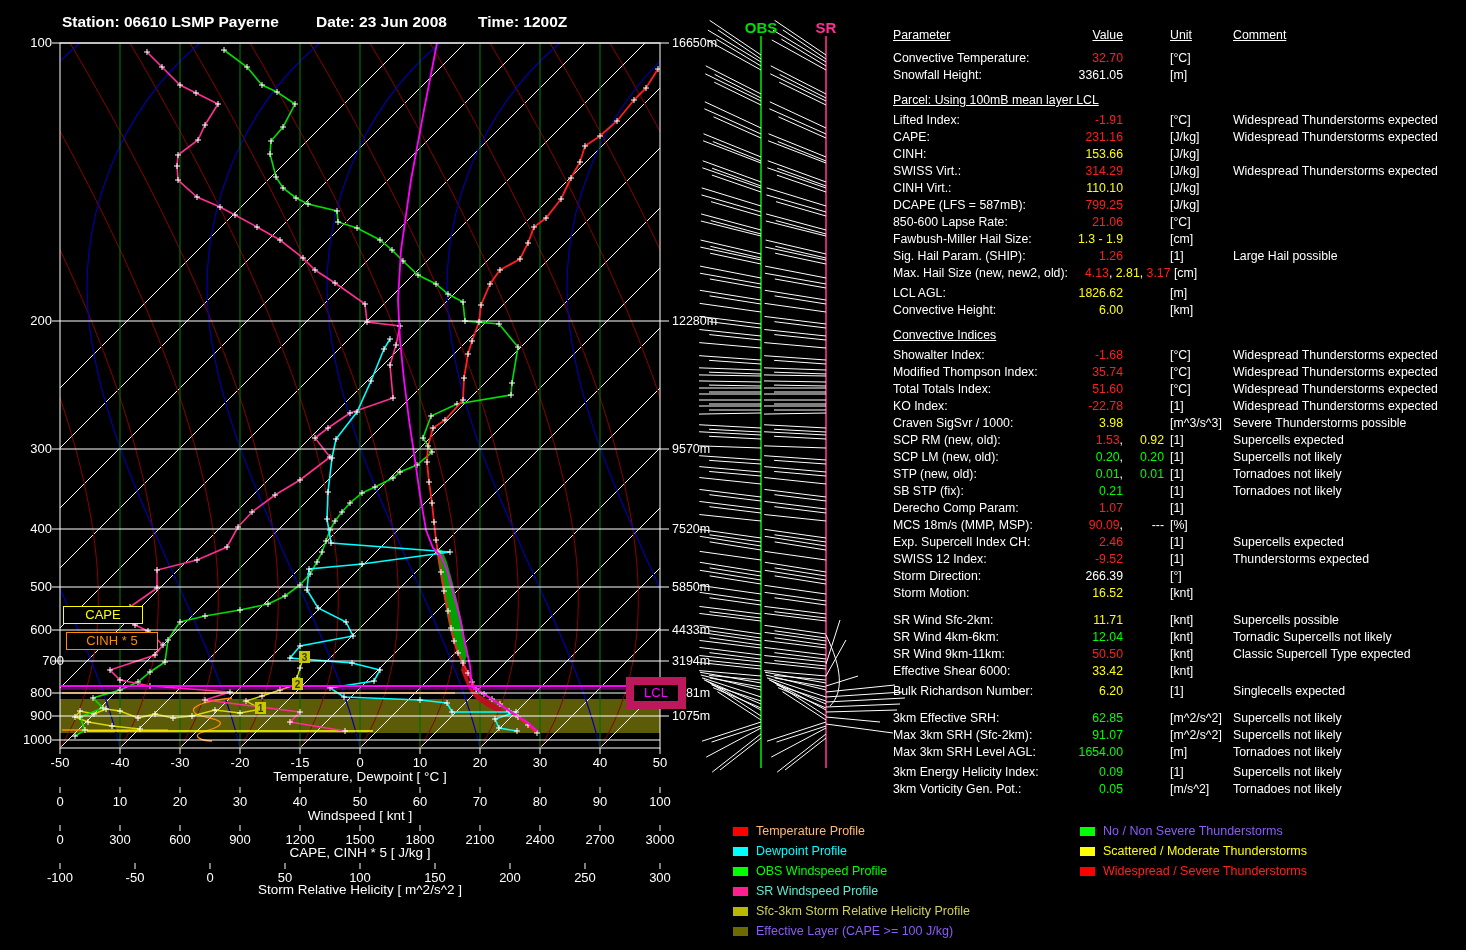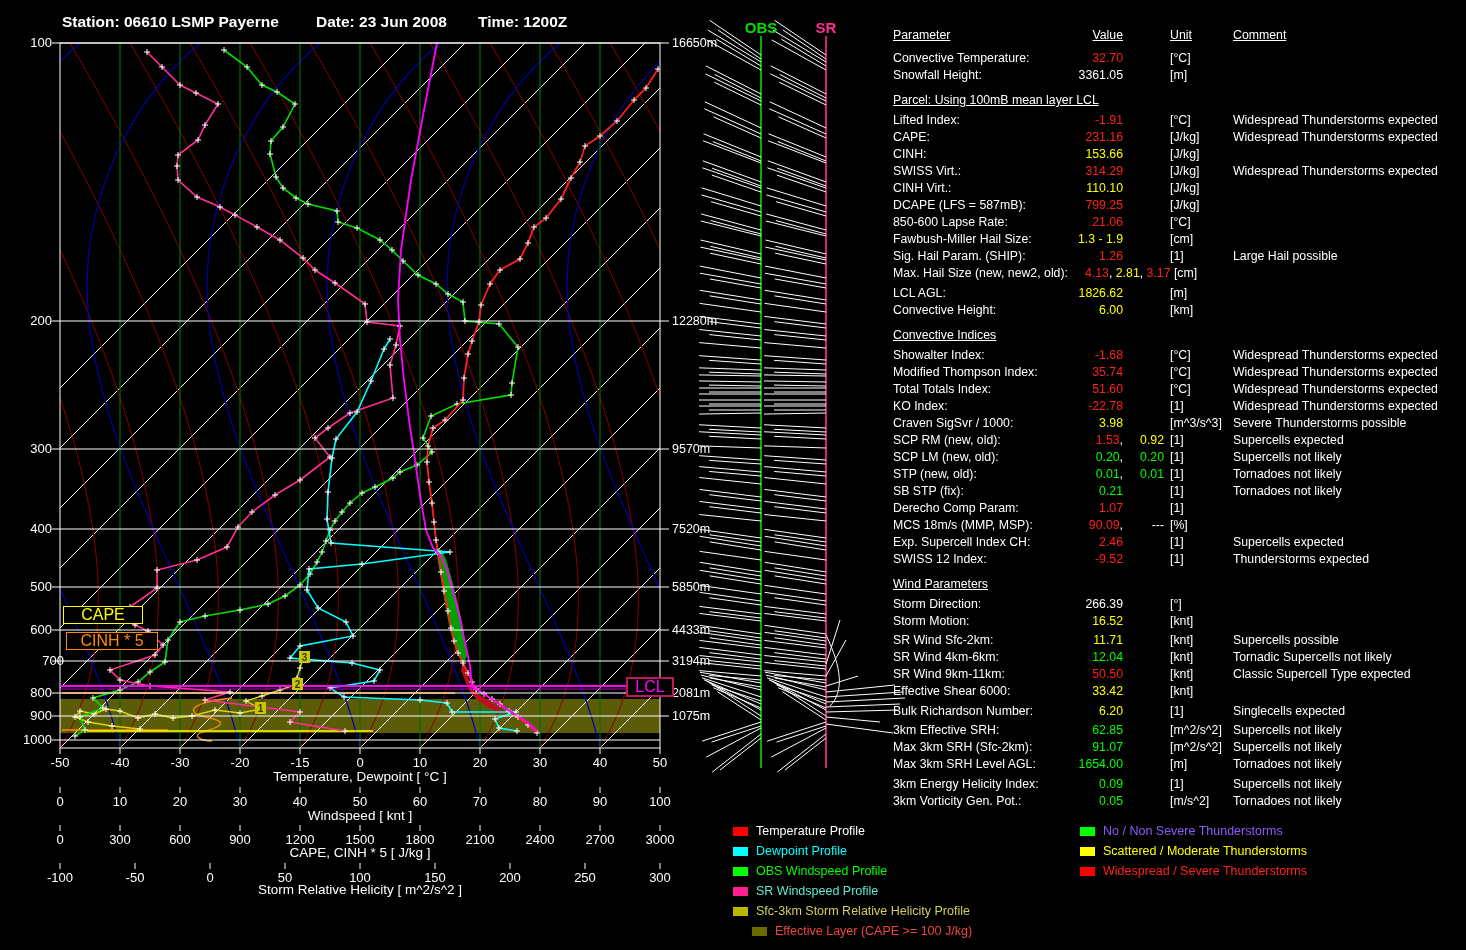--- a/index.html
+++ b/index.html
@@ -6,35 +6,35 @@
   #root{position:relative;width:1466px;height:950px;background:#000;overflow:hidden;
         font-family:"Liberation Sans",sans-serif;-webkit-font-smoothing:none;}
   #chart-svg{position:absolute;left:0;top:0;}
   .abs{position:absolute;}
   .hdr{color:#fff;font-weight:bold;font-size:15.5px;white-space:pre;}
   .plabel{color:#fff;font-size:13px;width:40px;text-align:right;}
   .hlabel{color:#fff;font-size:12.5px;}
   .ticklab{color:#fff;font-size:13px;text-align:center;width:44px;margin-left:-22px;}
   .axtitle{color:#fff;font-size:13.5px;text-align:center;width:600px;left:60px;}
   .colhdr{font-weight:bold;font-size:15px;width:44px;text-align:center;}
-  .annbox{font-size:16px;text-align:center;background:#000;line-height:16px;}
+  .annbox{font-size:13px;text-align:center;background:#000;line-height:16px;}
   
   #ptable{position:absolute;left:893px;top:27px;width:573px;color:#fff;font-size:12.3px;}
   .trow{position:relative;height:17px;line-height:17px;white-space:nowrap;}
   .tsect{position:relative;height:17px;line-height:17px;margin-top:8px;margin-bottom:3px;
          text-decoration:underline;}
   .thead span{text-decoration:underline;}
   .thead{margin-bottom:6px;}
   .c-lab{position:absolute;left:0;}
   .c-val{position:absolute;left:0;width:230px;text-align:right;}
   .c-val2{position:absolute;left:237px;width:34px;text-align:right;}
   .c-unit{position:absolute;left:277px;}
   .c-com{position:absolute;left:340px;}
   .c-inline{position:absolute;left:192px;}
-  .g2{margin-top:2px}.g3{margin-top:3px}.g4{}
+  .g2{margin-top:10px}.g3{margin-top:3px}.g4{}
   
   .leg-item{position:absolute;height:14px;line-height:14px;font-size:12.5px;white-space:nowrap;}
   .leg-sw{display:inline-block;width:15px;height:9px;margin-right:8px;vertical-align:-1px;}
   .vr{color:#ff1f1f}.vy{color:#ffff00}.vg{color:#00ff00}.vw{color:#fff}
 </style>
 </head>
 <body>
 
 <div id="root">
   <svg id="chart-svg" width="1466" height="950">
@@ -942,21 +942,21 @@
       <div class="abs ticklab" style="left:360px;top:870px;">100</div>
       <div class="abs ticklab" style="left:435px;top:870px;">150</div>
       <div class="abs ticklab" style="left:510px;top:870px;">200</div>
       <div class="abs ticklab" style="left:585px;top:870px;">250</div>
       <div class="abs ticklab" style="left:660px;top:870px;">300</div>
       <div class="abs axtitle" style="top:882px;">Storm Relative Helicity [ m^2/s^2 ]</div>
     </div>
 
   <div class="abs annbox" style="left:63px;top:606px;width:78px;border:1px solid #ffff00;color:#ffff00;">CAPE</div>
   <div class="abs annbox" style="left:66px;top:632px;width:90px;border:1px solid #ff8c00;color:#ff8c00;">CINH * 5</div>
-  <div class="abs annbox" style="left:626px;top:677px;width:44px;border:2px solid #be185d;color:#ff00ff;z-index:3;">LCL</div>
+  <div class="abs annbox" style="left:626px;top:677px;width:44px;border:8px solid #be185d;color:#ff00ff;z-index:3;">LCL</div>
 
   <div id="ptable">
       <div class="trow thead">
         <span class="c-lab">Parameter</span>
         <span class="c-val">Value</span>
         <span class="c-unit">Unit</span>
         <span class="c-com">Comment</span>
       </div>
       <div class="trow">
         <span class="c-lab">Convective Temperature:</span>
@@ -1106,21 +1106,20 @@
         <span class="c-val"><span class="vr">2.46</span></span>
         <span class="c-unit">[1]</span>
         <span class="c-com">Supercells expected</span>
       </div>
       <div class="trow">
         <span class="c-lab">SWISS 12 Index:</span>
         <span class="c-val"><span class="vr">-9.52</span></span>
         <span class="c-unit">[1]</span>
         <span class="c-com">Thunderstorms expected</span>
       </div>
-      <div class="tsect">Wind Parameters</div>
       <div class="trow">
         <span class="c-lab">Storm Direction:</span>
         <span class="c-val"><span class="vw">266.39</span></span>
         <span class="c-unit">[°]</span>
       </div>
       <div class="trow">
         <span class="c-lab">Storm Motion:</span>
         <span class="c-val"><span class="vy">16.52</span></span>
         <span class="c-unit">[knt]</span>
       </div>
@@ -1178,23 +1177,23 @@
         <span class="c-com">Supercells not likely</span>
       </div>
       <div class="trow">
         <span class="c-lab">3km Vorticity Gen. Pot.:</span>
         <span class="c-val"><span class="vg">0.05</span></span>
         <span class="c-unit">[m/s^2]</span>
         <span class="c-com">Tornadoes not likely</span>
       </div>
     </div>
   <div id="legend">
-      <div class="leg-item" style="left:733px;top:824px;color:#ffffff;"><span class="leg-sw" style="background: rgb(255, 0, 0);"></span><span>Temperature Profile</span></div>
+      <div class="leg-item" style="left:733px;top:824px;color:#fdba74;"><span class="leg-sw" style="background: rgb(255, 0, 0);"></span><span>Temperature Profile</span></div>
       <div class="leg-item" style="left:733px;top:844px;color:#00ffff;"><span class="leg-sw" style="background: rgb(0, 255, 255);"></span><span>Dewpoint Profile</span></div>
       <div class="leg-item" style="left:733px;top:864px;color:#00ff00;"><span class="leg-sw" style="background: rgb(0, 255, 0);"></span><span>OBS Windspeed Profile</span></div>
       <div class="leg-item" style="left:733px;top:884px;color:#5eead4;"><span class="leg-sw" style="background: rgb(255, 31, 143);"></span><span>SR Windspeed Profile</span></div>
       <div class="leg-item" style="left:733px;top:904px;color:#cfcf60;"><span class="leg-sw" style="background: rgb(184, 184, 0);"></span><span>Sfc-3km Storm Relative Helicity Profile</span></div>
-      <div class="leg-item" style="left:752px;top:924px;color:#ef4444;"><span class="leg-sw" style="background: rgb(107, 107, 0);"></span><span>Effective Layer (CAPE &gt;= 100 J/kg)</span></div>
+      <div class="leg-item" style="left:733px;top:924px;color:#8b5cf6;"><span class="leg-sw" style="background: rgb(107, 107, 0);"></span><span>Effective Layer (CAPE &gt;= 100 J/kg)</span></div>
       <div class="leg-item" style="left:1080px;top:824px;color:#8b5cf6;"><span class="leg-sw" style="background: rgb(0, 255, 0);"></span><span>No / Non Severe Thunderstorms</span></div>
       <div class="leg-item" style="left:1080px;top:844px;color:#ffff00;"><span class="leg-sw" style="background: rgb(255, 255, 0);"></span><span>Scattered / Moderate Thunderstorms</span></div>
       <div class="leg-item" style="left:1080px;top:864px;color:#ff2222;"><span class="leg-sw" style="background: rgb(255, 0, 0);"></span><span>Widespread / Severe Thunderstorms</span></div>
     </div>
 </div>
 
 </body></html>

